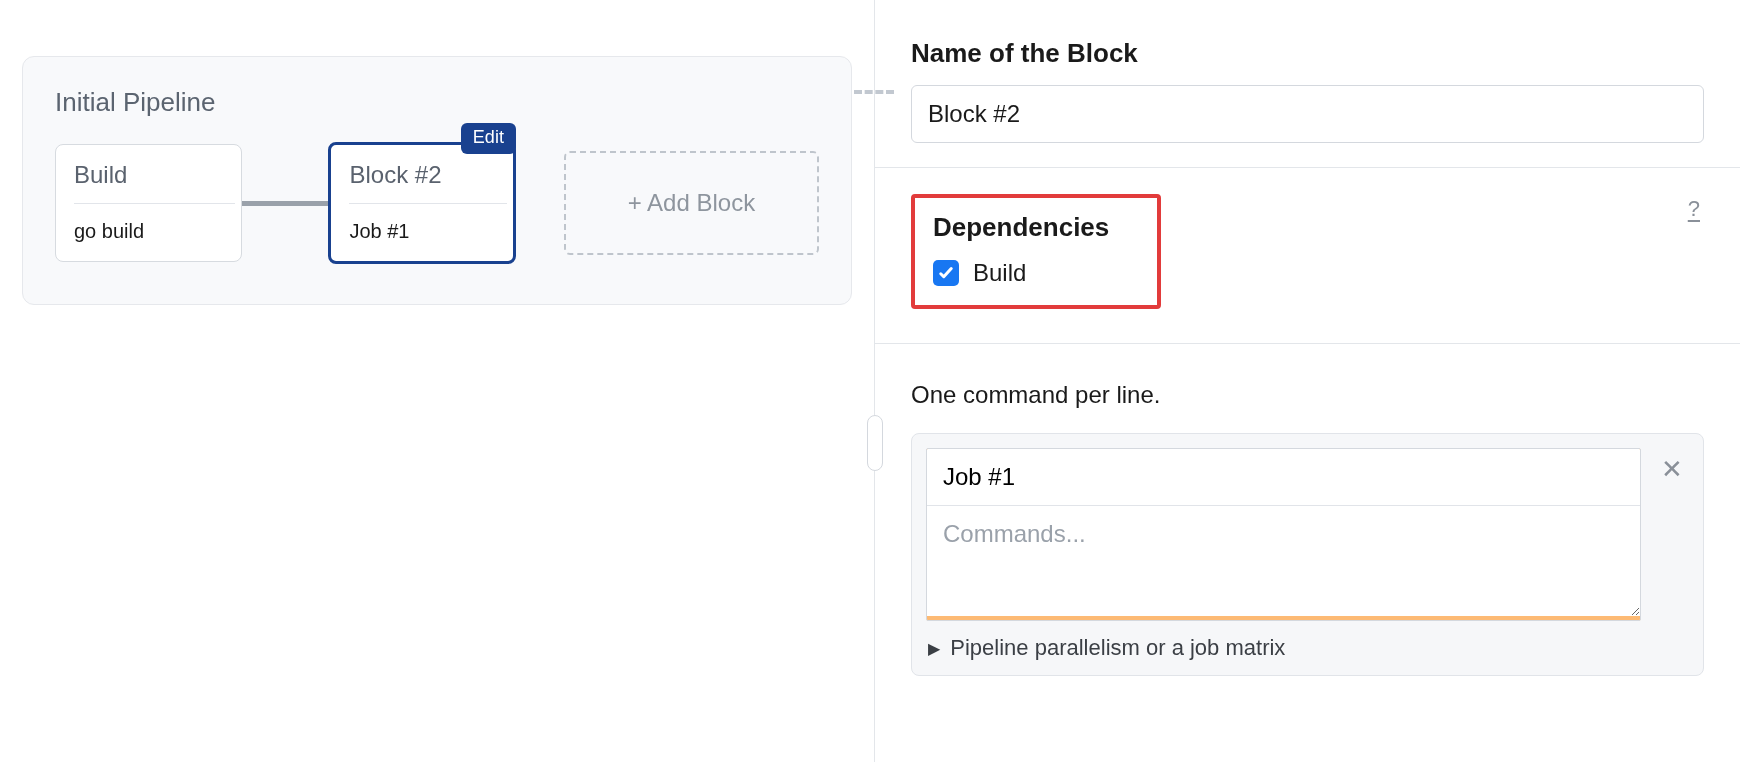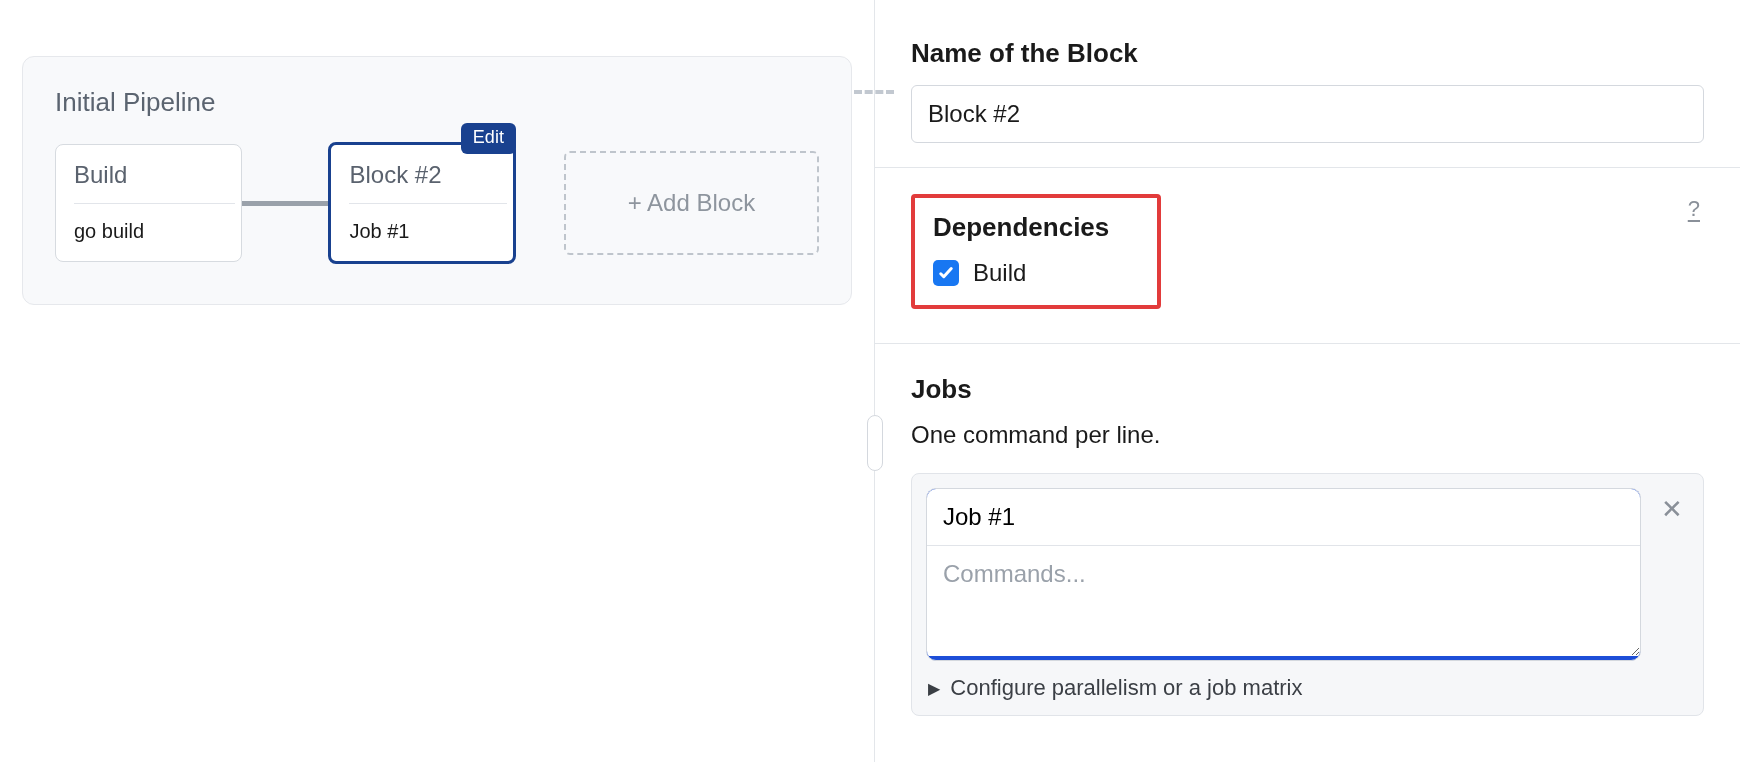--- a/index.html
+++ b/index.html
@@ -195,23 +195,23 @@
       background: #f6f7f9;
       border: 1px solid #e1e4e9;
       border-radius: 8px;
       padding: 14px;
       display: flex;
       align-items: flex-start;
       gap: 14px;
     }
     .job-card {
       flex: 1;
-      background: #1d4ed8;
+      background: #fdba74;
       border: 1px solid #d4d8de;
-      border-radius: 10px;
+      border-radius: 2px;
       overflow: hidden;
     }
     .job-name-input {
       width: 100%;
       border: none;
       border-bottom: 1px solid #e1e4e9;
       font-size: 24px;
       padding: 14px 16px;
       font-family: inherit;
     }
@@ -311,32 +311,31 @@
                 <path fill="none" stroke="#fff" stroke-width="4" stroke-linecap="round" stroke-linejoin="round" d="M5 13l4 4 10-11"></path>
               </svg>
           </span>
           <span class="dep-label">Build</span>
         </div>
       </div>
 
     </div>
 
     <div class="jobs-section">
-      <div class="sp-heading">Jobs</div>
       <div class="jobs-sub">One command per line.</div>
 
       <div class="jobs-container">
         <div style="flex:1;">
           <div class="job-card">
             <input class="job-name-input" type="text" value="Job #1" style="">
             <textarea class="job-cmd" placeholder="Commands..." style=""></textarea>
           </div>
           <div class="parallel-toggle">
             <span class="tri">▶</span>
-            <span>Configure parallelism or a job matrix</span>
+            <span>Pipeline parallelism or a job matrix</span>
           </div>
         </div>
         <div class="job-remove">
           <span>✕</span>
         </div>
       </div>
     </div>
 
     <div class="drag-handle"></div>
   </div>

